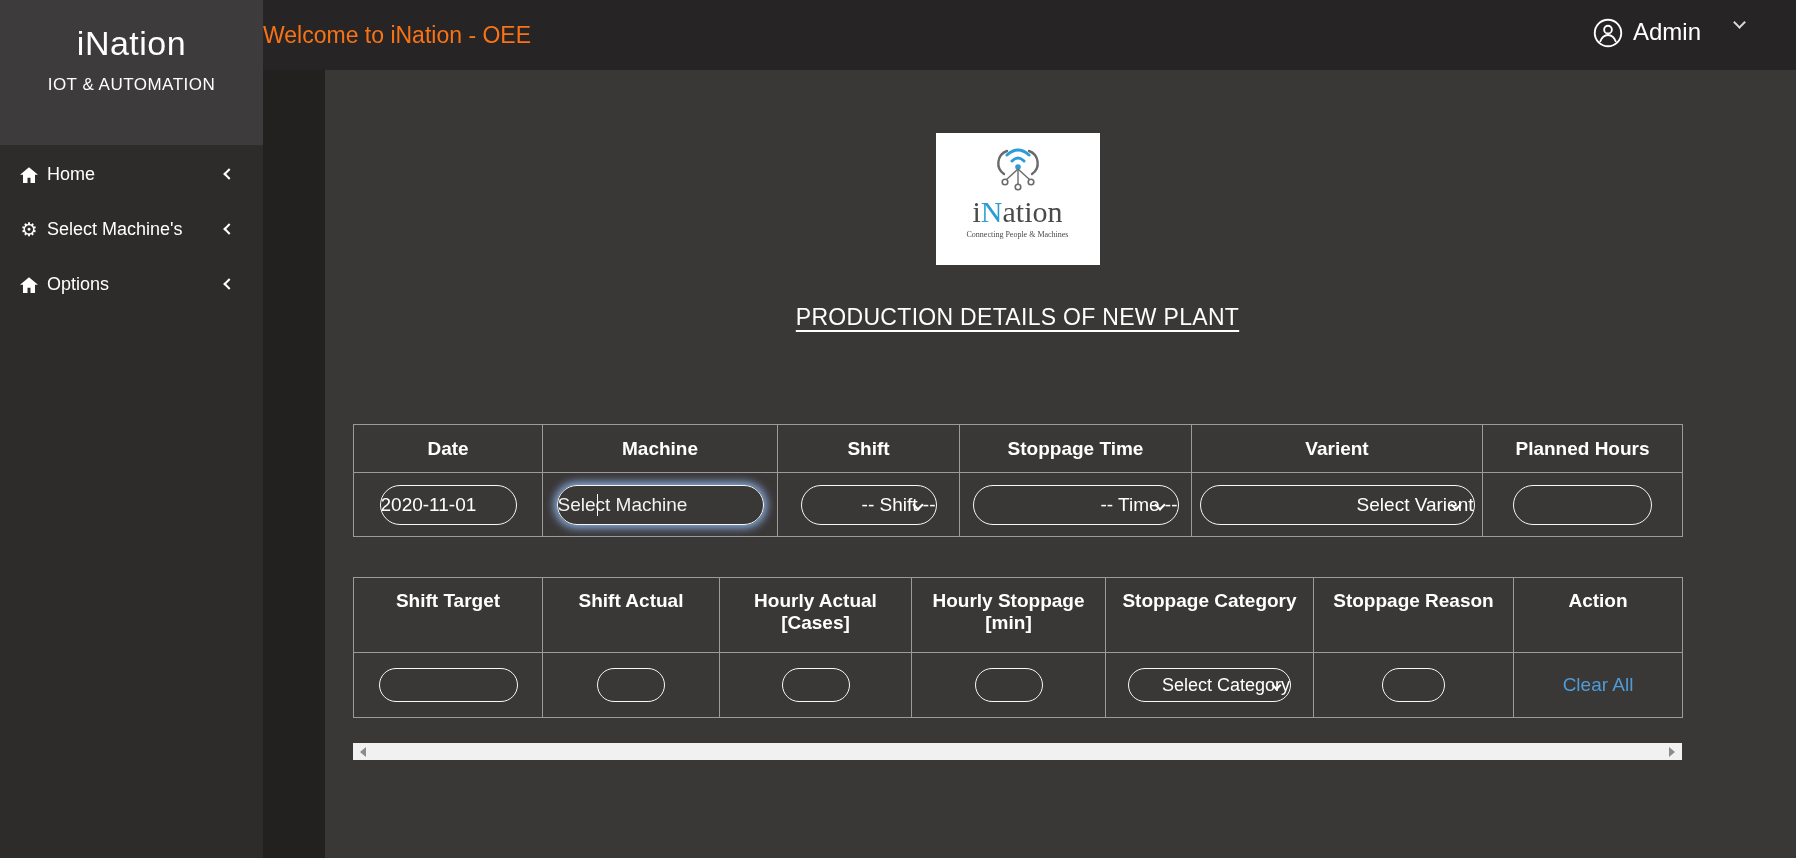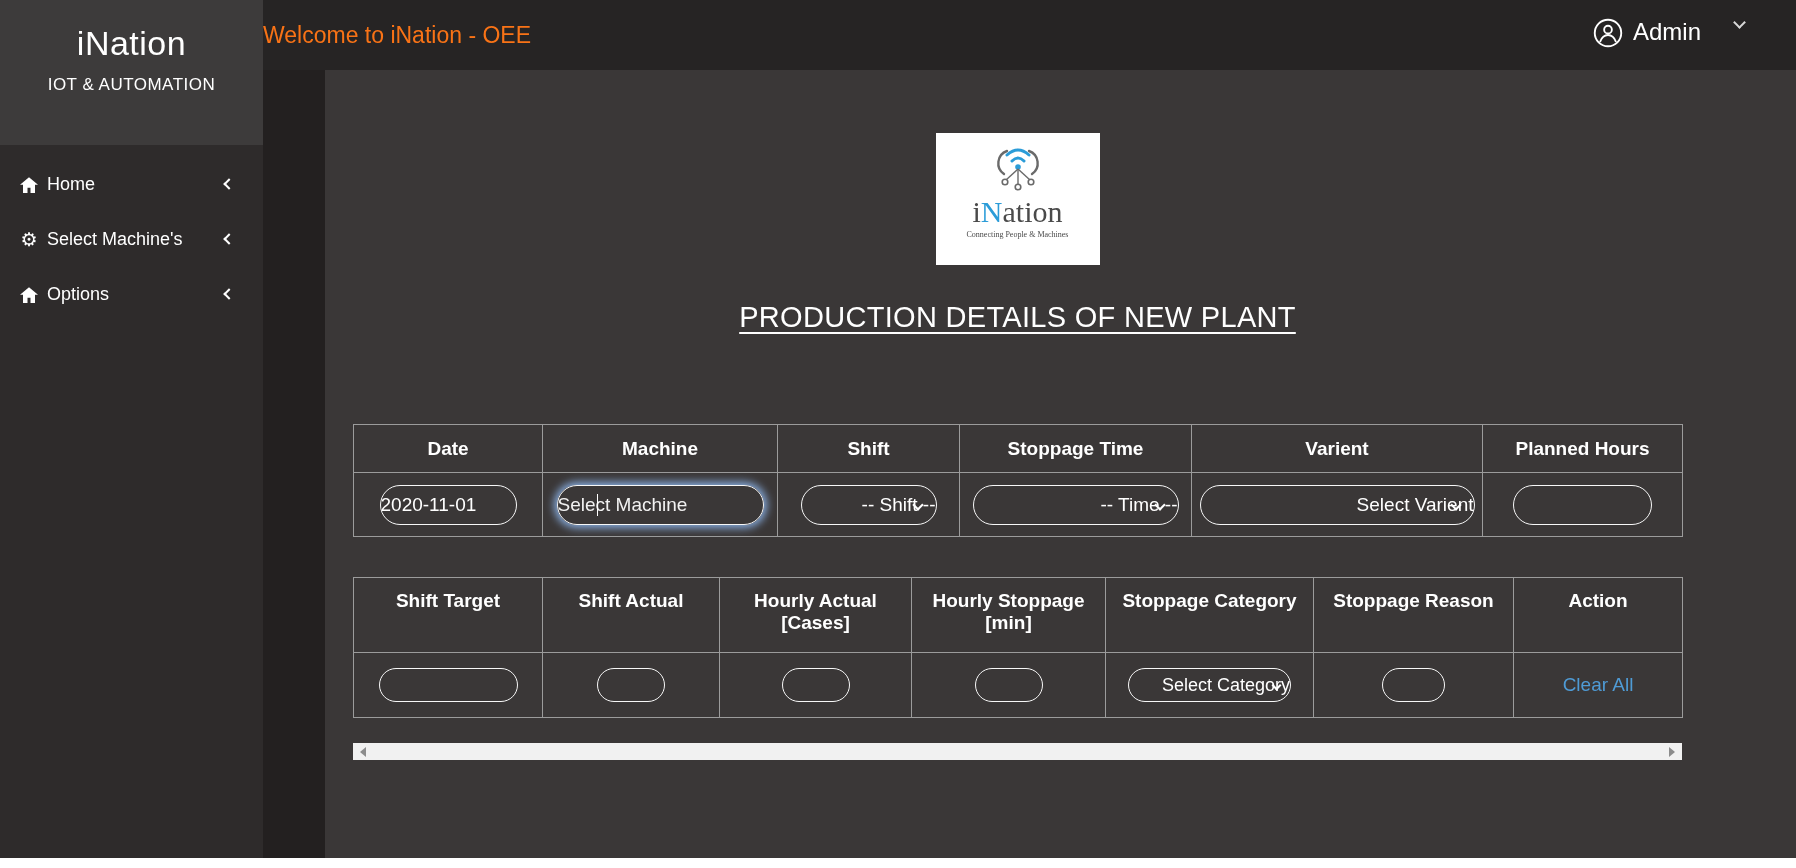--- a/index.html
+++ b/index.html
@@ -6,21 +6,21 @@
   html,body { background:#ffffff; font-family:"Liberation Sans", sans-serif; }
   body { width:1796px; height:868px; overflow:hidden; }
 
   .app { display:flex; width:1796px; height:858px; }
 
   
   .sidebar { width:263px; background:#2e2b2b; flex-shrink:0; display:flex; flex-direction:column; }
   .brand { height:145px; background:#3d3b3b; text-align:center; padding-top:24px; }
   .brand-title { color:#fff; font-size:34px; font-weight:400; letter-spacing:0.5px; }
   .brand-sub { color:#fff; font-size:17px; margin-top:12px; letter-spacing:0.5px; }
-  .menu { padding-top:12px; }
+  .menu { padding-top:2px; }
   .menu-item { position:relative; height:55px; display:flex; align-items:center; padding-left:18px; color:#fff; cursor:pointer; }
   .menu-item .mi-icon { width:22px; display:inline-flex; justify-content:center; margin-right:7px; }
   .menu-item .mi-label { font-size:18px; }
   .gear-glyph { font-size:19px; line-height:1; color:#fff; }
   .chev { display:inline-block; width:8px; height:8px; border-left:2px solid #fff; border-bottom:2px solid #fff; }
   .chev-left { transform:rotate(45deg); position:absolute; right:30px; top:50%; margin-top:-5px; }
   .chev-down { transform:rotate(-45deg); }
 
   
   .main { flex:1; display:flex; flex-direction:column; }
@@ -34,21 +34,21 @@
   .content { margin-left:62px; height:100%; background:#3a3737; padding-top:63px; }
   .inner { width:1329px; margin-left:28px; }
 
   
   .logo-card { width:164px; height:132px; background:#fff; margin:0 auto; text-align:center; padding-top:8px; }
   .logo-name { font-family:"Liberation Serif", serif; font-size:30px; color:#4a4a4a; line-height:30px; }
   .logo-name .accent { color:#2b9cd8; }
   .logo-tagline { font-family:"Liberation Serif", serif; font-size:8px; color:#4a4a4a; margin-top:3px; }
 
   
-  .page-heading { margin-top:32px; text-align:center; color:#fff; font-size:29px; line-height:40px; font-weight:400; text-decoration:underline; text-decoration-thickness:2px; text-underline-offset:5px; letter-spacing:0.3px; }
+  .page-heading { margin-top:32px; text-align:center; color:#fff; font-size:23px; line-height:40px; font-weight:400; text-decoration:underline; text-decoration-thickness:2px; text-underline-offset:5px; letter-spacing:0.3px; }
 
   
   table { border-collapse:collapse; table-layout:fixed; width:1329px; }
   .t1 { margin-top:87px; }
   .t2 { margin-top:40px; }
   td,th { border:1px solid #9b9b9b; color:#fff; font-size:19px; }
   th { font-weight:700; }
   .t1 th { height:48px; vertical-align:middle; }
   .t1 td { height:64px; text-align:center; vertical-align:middle; }
   .t2 th { height:75px; text-align:center; vertical-align:top; padding-top:12px; }

